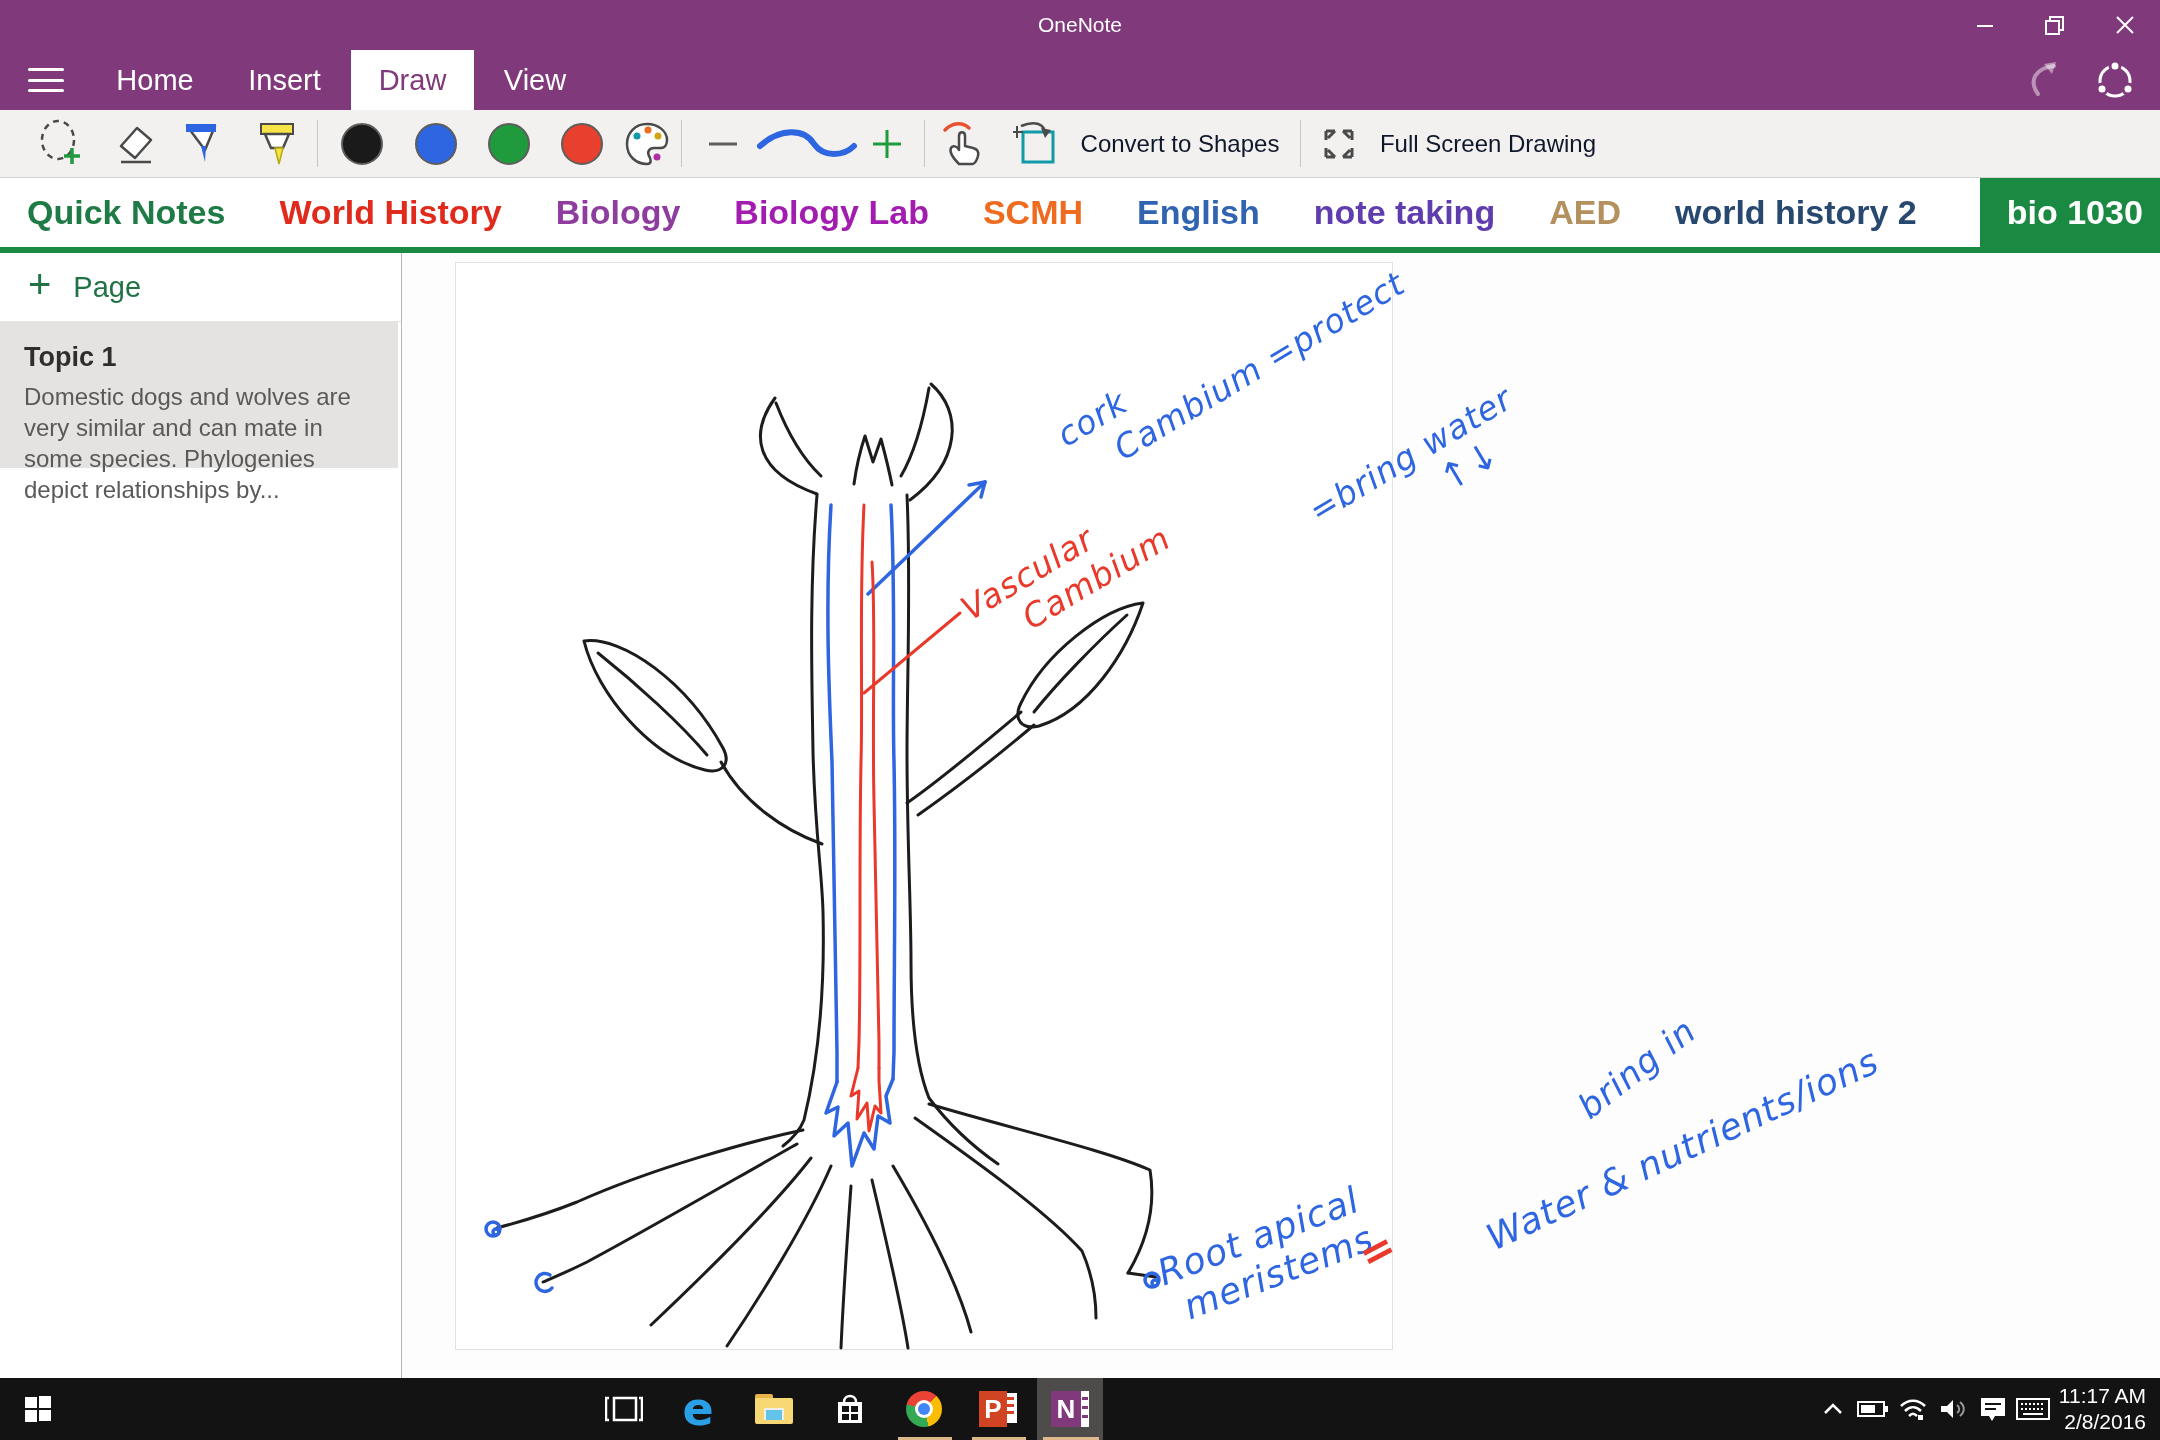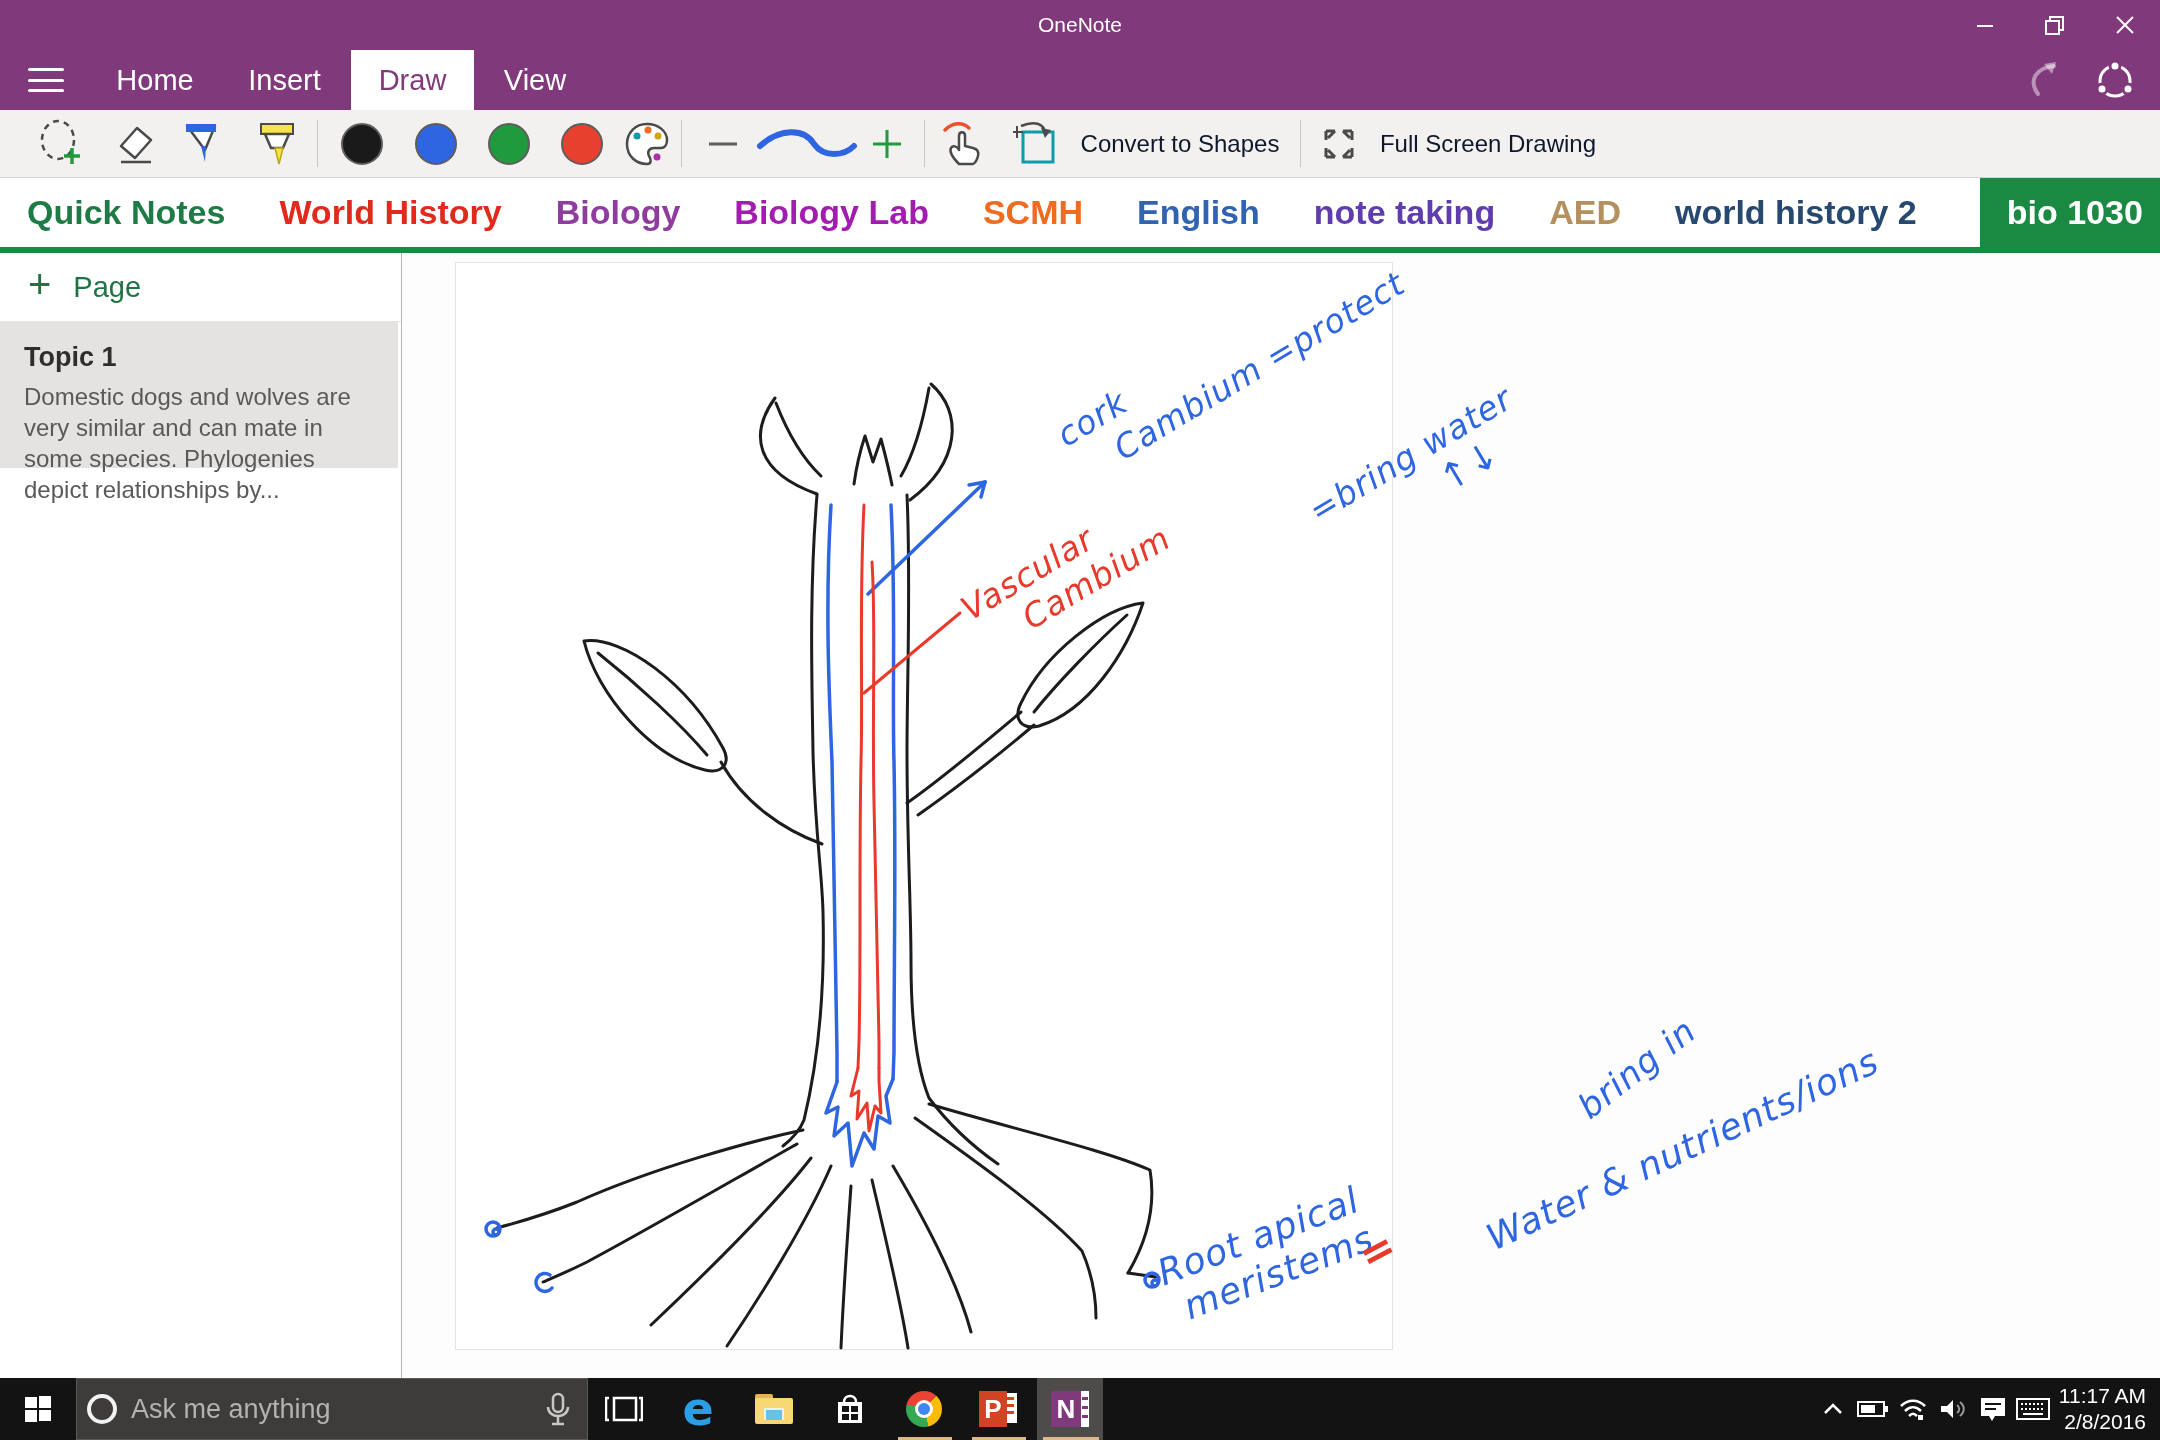--- a/index.html
+++ b/index.html
@@ -345,30 +345,20 @@
 
   <div class="taskbar">
     <div class="tb-item startbtn">
       <svg width="28" height="28">
         <rect x="1" y="2" width="12" height="11" fill="#fff"></rect>
         <rect x="15" y="1" width="12" height="12" fill="#fff"></rect>
         <rect x="1" y="15" width="12" height="12" fill="#fff"></rect>
         <rect x="15" y="15" width="12" height="11" fill="#fff"></rect>
       </svg>
     </div>
-    <div class="searchbox">
-      <span class="cortana-ring"></span>
-      <span class="search-ph">Ask me anything</span>
-      <svg width="30" height="36" style="margin-right:14px">
-        <rect x="10" y="3" width="10" height="18" rx="5" fill="none" stroke="#c9c7c4" stroke-width="2.5"></rect>
-        <path d="M5,16 C5,28 25,28 25,16" fill="none" stroke="#c9c7c4" stroke-width="2.5"></path>
-        <line x1="15" y1="26" x2="15" y2="33" stroke="#c9c7c4" stroke-width="2.5"></line>
-        <line x1="9" y1="33" x2="21" y2="33" stroke="#c9c7c4" stroke-width="2.5"></line>
-      </svg>
-    </div>
     <div class="tb-item appicon" style="left:591px">
       <svg width="38" height="32">
         <rect x="9" y="5" width="22" height="22" fill="none" stroke="#fff" stroke-width="2.5"></rect>
         <path d="M4,5 L1,5 L1,27 L4,27" fill="none" stroke="#fff" stroke-width="2.5"></path>
         <path d="M34,5 L37,5 L37,27 L34,27" fill="none" stroke="#fff" stroke-width="2.5"></path>
       </svg>
     </div>
     <div class="tb-item appicon" style="left:665px">
       <span class="edge-e">e</span>
     </div>

